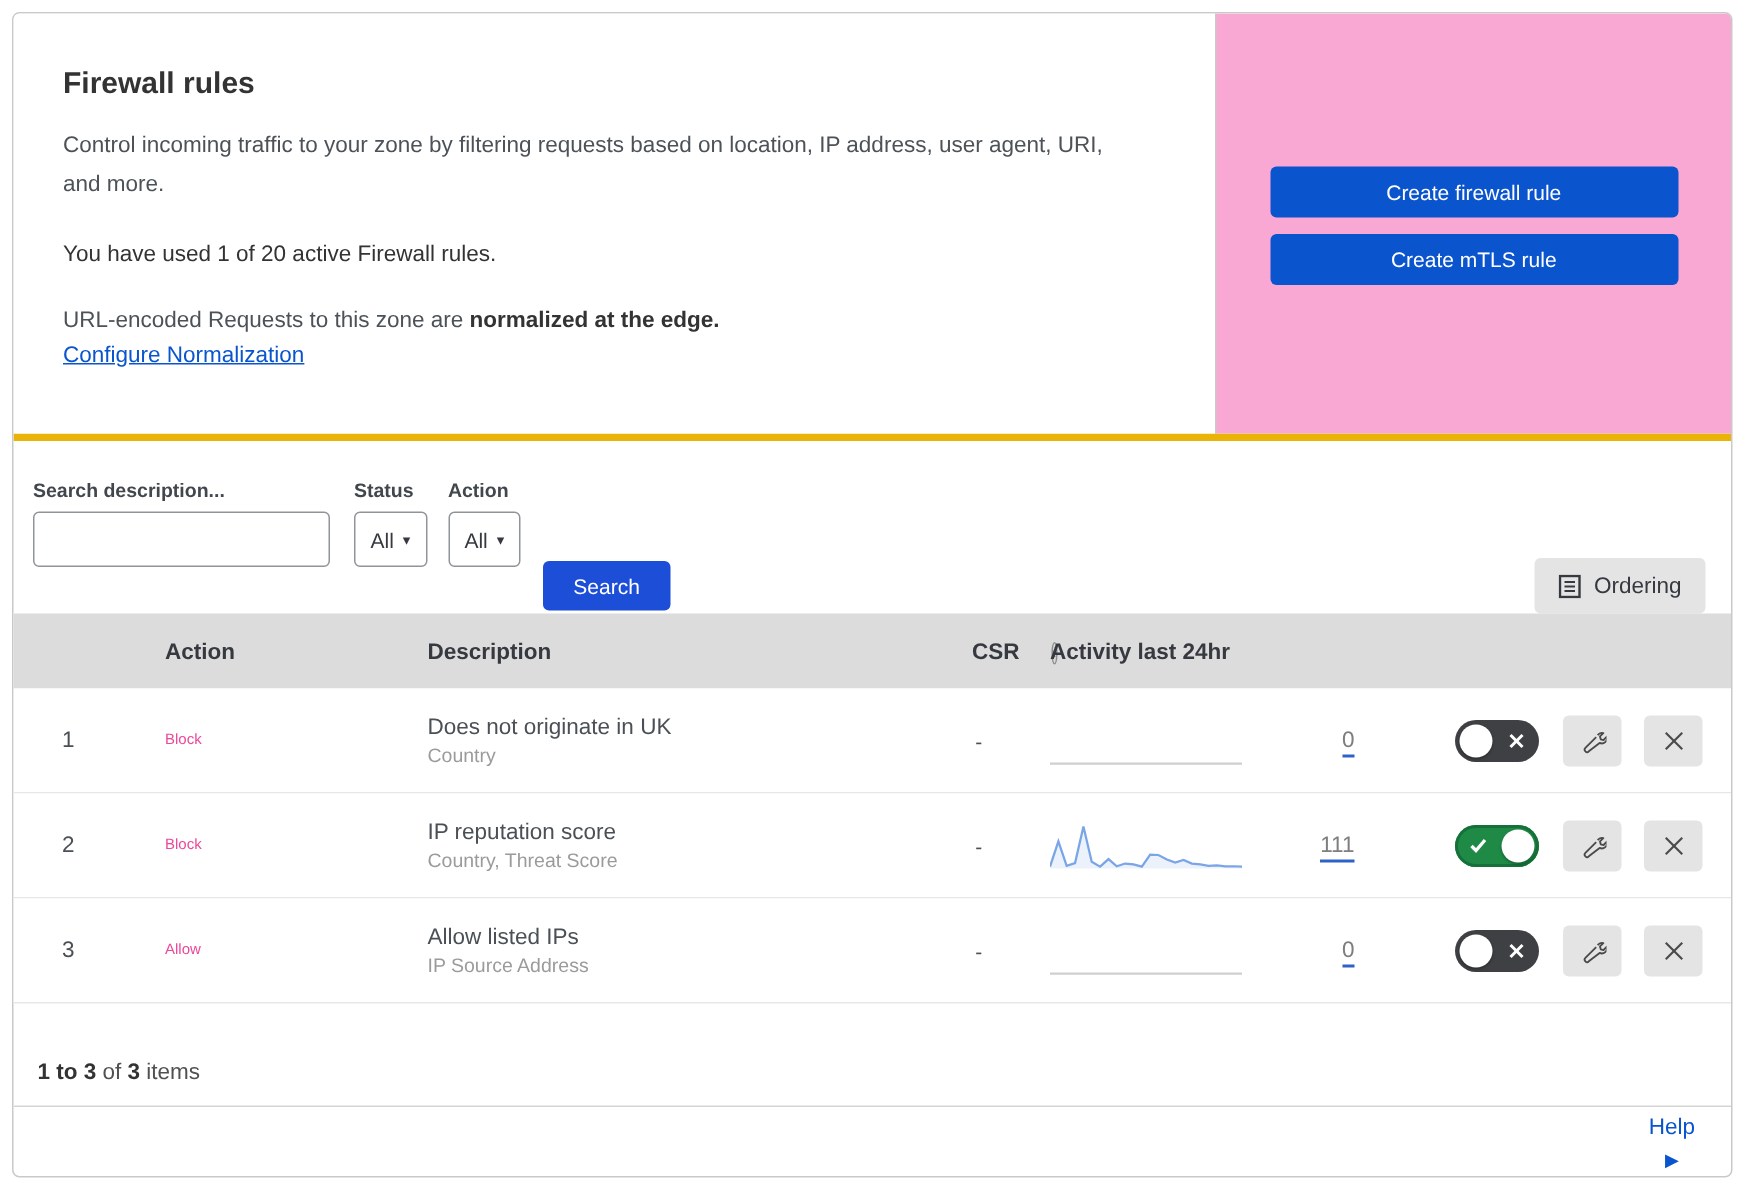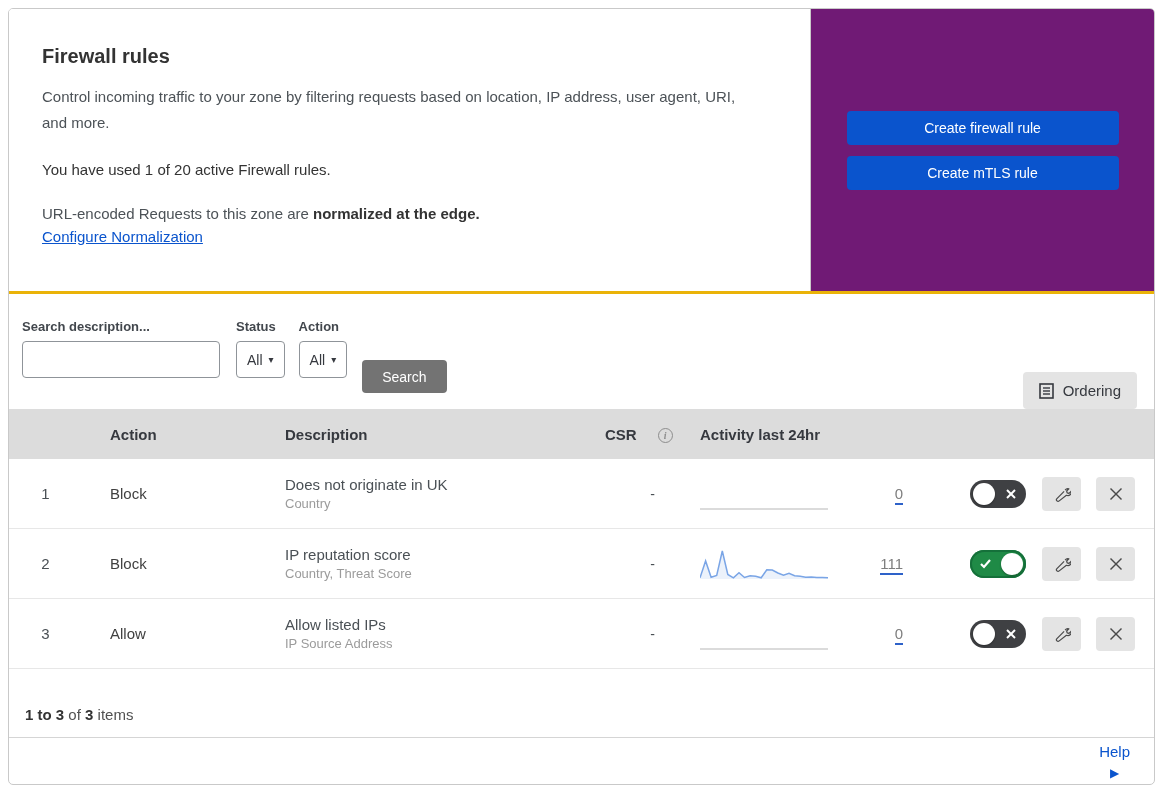--- a/index.html
+++ b/index.html
@@ -7,31 +7,31 @@
   body { font-family:"Liberation Sans", sans-serif; color:#4a5055; }
   #app { position:relative; width:1161px; height:791px; background:#fff; }
 
   .shell {
     position:absolute; left:8px; top:8px; width:1147px; height:777px;
     border:1px solid #c9c9c9; border-radius:5px; background:#fff;
     display:flex; flex-direction:column; overflow:hidden;
   }
 
   
-  .top-row { height:285px; display:flex; border-bottom:3px solid #eab308; }
+  .top-row { height:285px; display:flex; border-bottom:5px solid #eab308; }
   .intro { flex:1; padding:36px 30px 0 33px; background:#fff; }
   .intro h1 { font-size:20px; font-weight:600; color:#333; margin-bottom:16px; }
   .intro p.desc { font-size:15px; line-height:1.72; color:#4c5257; max-width:710px; }
   .intro p.usage { font-size:15px; font-weight:400; color:#333; margin-top:25px; }
   .intro p.norm { font-size:15px; color:#4c5257; margin-top:27px; }
   .intro p.norm b { color:#333; }
   .intro a.norm-link { display:inline-block; margin-top:6px; font-size:15px;
     color:#0a54cd; text-decoration:underline; cursor:pointer; }
 
-  .cta-panel { width:344px; background:#701a75; border-left:1px solid #c9c9c9;
+  .cta-panel { width:344px; background:#f9a8d4; border-left:1px solid #c9c9c9;
     display:flex; flex-direction:column; align-items:center; padding-top:102px; }
   .btn-primary {
     width:272px; height:34px; background:#0a54cd; color:#fff; border:none;
     border-radius:4px; font-size:14px; font-family:inherit; cursor:pointer;
     display:flex; align-items:center; justify-content:center;
   }
   .cta-panel .btn-primary + .btn-primary { margin-top:11px; }
 
   
   .filter-row { height:115px; padding:25px 17px 0 13px; display:flex; align-items:flex-start; }
@@ -39,39 +39,39 @@
   .fgroup .flabel { font-size:13px; color:#42474d; margin-bottom:7px;font-weight:bold; }
   .search-box { width:198px; height:37px; border:1px solid #8f9499; border-radius:4px;
     background:#fff; display:flex; align-items:center; padding:0 8px; }
   .search-box input { border:none; outline:none; flex:1; font-size:14px;
     font-family:inherit; background:transparent; margin-left:6px; }
   .dropdown { height:37px; border:1px solid #8f9499; border-radius:4px; background:#fff;
     display:flex; align-items:center; padding:0 10px; font-size:14px; color:#36393f;
     cursor:pointer; gap:6px; }
   .dropdown .caret { font-size:10px; color:#36393f; }
   .gap16 { width:16px; } .gap14 { width:14px; } .gap15 { width:15px; }
-  .btn-search { height:33px; margin-bottom:16px; padding:0 20px; background:#737373;
+  .btn-search { height:33px; margin-bottom:2px; padding:0 20px; background:#1d4ed8;
     color:#fff; border:none; border-radius:4px; font-size:14px; font-family:inherit;
     cursor:pointer; align-self:flex-end; }
   .btn-ordering { margin-left:auto; align-self:flex-end; margin-bottom:0;
     height:37px; padding:0 16px; background:#e4e4e4; border:none; border-radius:4px;
     font-size:15px; color:#36393f; font-family:inherit; cursor:pointer;
     display:flex; align-items:center; gap:9px; }
 
   
   .grid { display:grid; grid-template-columns:101px 175px 320px 95px 270px 184px; align-items:center; }
   .table-head { height:50px; background:#dcdcdc; font-size:15px; font-weight:600; color:#36393f; }
-  .table-head .csr-cell { display:flex; align-items:flex-end; gap:21px; }
+  .table-head .csr-cell { display:flex; align-items:flex-end; gap:21px;margin-left:43px; }
   .info-circle { display:inline-flex; width:15px; height:15px; border:1px solid #8d8d8d;
     border-radius:50%; color:#8d8d8d; font-size:10px; align-items:center;
     justify-content:center; font-style:italic; font-family:"Liberation Serif", serif; }
 
   .rule-row { height:70px; border-bottom:1px solid #e7e7e7; background:#fff; }
   .cell-num { text-align:center; font-size:15px; color:#4a5055; padding-right:28px; }
-  .cell-action { font-size:15px; color:#404040; }
+  .cell-action { font-size:10px; color:#ec4899; }
   .cell-desc .d1 { font-size:15px; color:#4a5055; margin-bottom:3px; }
   .cell-desc .d2 { font-size:13px; color:#9b9b9b; }
   .cell-csr { text-align:center; font-size:14px; color:#4a5055; }
   .cell-activity { display:flex; align-items:center; gap:20px; }
   .spark { width:128px; height:34px; }
   .count-wrap { width:55px; text-align:right; }
   .count-link { font-size:15px; color:#7e7e7e; border-bottom:2px solid #2e62c9;
     padding-bottom:1px; cursor:pointer; text-decoration:none; }
   .cell-controls { display:flex; align-items:center; }
 

